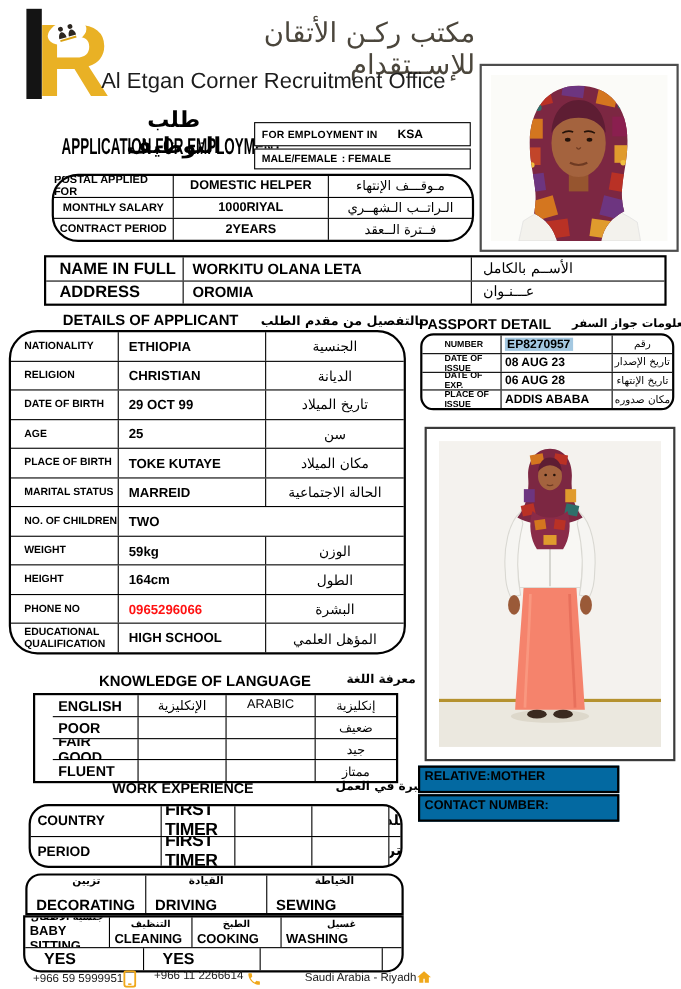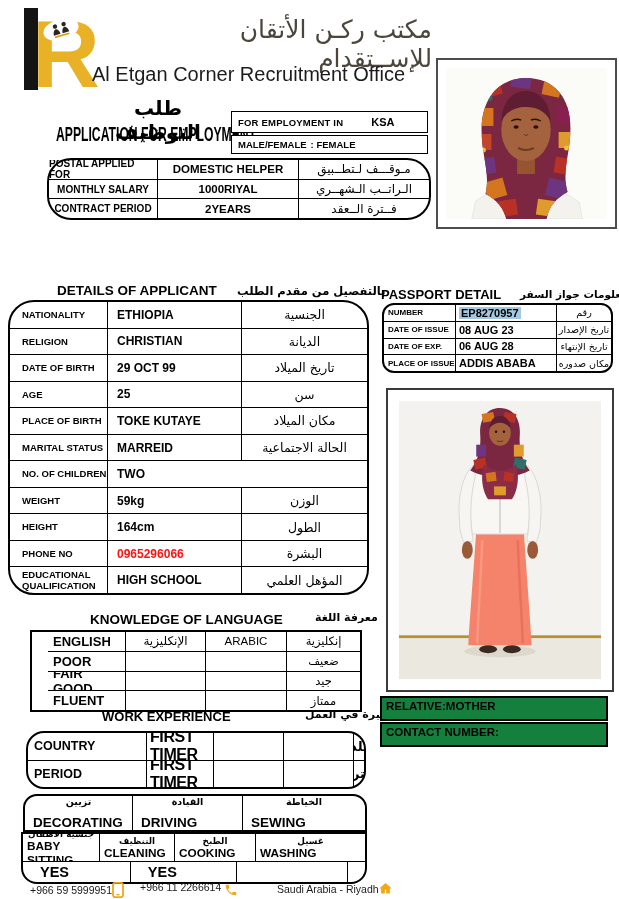--- a/index.html
+++ b/index.html
@@ -29,21 +29,21 @@
                 font-size:20px;font-weight:bold;direction:rtl;}
   .app-title-en{position:absolute;left:56px;top:122px;font-size:21px;font-weight:bold;
                 white-space:nowrap;transform:scaleX(0.58);transform-origin:left center;
                 letter-spacing:0px;}
 
   .empbox{position:absolute;left:231px;width:197px;border:1.6px solid #000;box-sizing:border-box;
           display:flex;align-items:center;padding-left:6px;background:#fff;}
   .empbox1{top:111px;height:22px;}
   .empbox2{top:135px;height:19px;}
   .emp-lbl{font-size:9.5px;font-weight:bold;letter-spacing:0.2px;}
-  .emp-val{font-size:11px;font-weight:bold;margin-left:28px;}
+  .emp-val{font-size:11px;font-weight:bold;margin-left:18px;}
   .gen-lbl{font-size:9.5px;font-weight:bold;}
   .gen-val{font-size:9.5px;font-weight:bold;margin-left:4px;}
 
   
   .tbl{position:absolute;border:2px solid #000;display:flex;flex-direction:column;
        box-sizing:border-box;background:#fff;}
   .tbl .r{flex:1;display:flex;min-height:0;}
   .tbl .r + .r{border-top:1.6px solid #000;}
   .tbl .c{display:flex;align-items:center;box-sizing:border-box;min-width:0;overflow:hidden;}
   .tbl .c + .c{border-left:1.6px solid #000;}
@@ -65,21 +65,21 @@
 
   
   .details{left:8px;top:300px;width:361px;height:295px;border-radius:26px;}
   .details .c1{width:97px;padding-left:12px;font-size:9.5px;font-weight:bold;line-height:1.2;}
   .details .c2{width:134px;padding-left:9px;font-size:12px;font-weight:bold;}
   .details .c3{flex:1;justify-content:center;font-size:12.5px;}
   .red{color:var(--phone-red,#ff1212);font-size:13px;}
 
   
   .passport{left:382px;top:303px;width:231px;height:70px;border-radius:12px;}
-  .passport .c1{width:71px;padding-left:4px;font-size:8px;font-weight:bold;}
+  .passport .c1{width:71px;padding-left:20px;font-size:8px;font-weight:bold;}
   .passport .c2{width:101px;padding-left:3px;font-size:11px;font-weight:bold;}
   .passport .c3{flex:1;justify-content:center;font-size:9.5px;}
   .hl{background:var(--hl-blue,#a4c8e1);padding:0 2px;}
 
   
   .langtbl{left:30px;top:630px;width:332px;height:82px;border-width:2.5px;padding-left:16px;}
   .langtbl .c1{width:77px;padding-left:5px;font-size:13px;font-weight:bold;}
   .langtbl .c2{width:80px;justify-content:center;font-size:12px;}
   .langtbl .c3{width:81px;justify-content:center;font-size:11.5px;}
   .langtbl .c4{flex:1;justify-content:center;font-size:11.5px;}
@@ -107,22 +107,22 @@
   .skbot .hc{flex-direction:column;align-items:stretch;justify-content:center;}
   .skbot .c1{width:76px;}
   .skbot .c2{width:75px;}
   .skbot .c3{width:81px;}
   .skbot .c4{flex:1;}
   .skbot .sk-ar{font-size:8.8px;}
   .skbot .sk-en{font-size:11.8px;padding-left:4px;}
   .yes{padding-left:17px;font-size:14.5px;font-weight:bold;}
 
   
-  .rbox{position:absolute;left:380px;width:228px;height:25px;border:2px solid #000;
-        box-sizing:border-box;font-weight:bold;font-size:11.5px;padding:2px 0 0 4px;background:#15803d;}
+  .rbox{position:absolute;left:380px;width:183px;height:25px;border:2px solid #000;
+        box-sizing:border-box;font-weight:bold;font-size:11.5px;padding:2px 0 0 4px;background:#0369a1;}
 
   .signature{position:absolute;left:424px;top:803px;width:186px;text-align:center;}
   .sig-en{font-size:13.5px;font-weight:bold;}
   .sig-ar{font-size:11px;font-weight:bold;}
 
   
   .ft{position:absolute;font-size:10.5px;color:#1a1a1a;white-space:nowrap;}
   .ft-icon{position:absolute;}
   .ft-icon svg{display:block;}
 </style>
@@ -200,34 +200,46 @@
   </div>
   <div class="empbox empbox2">
     <span class="gen-lbl">MALE/FEMALE</span>
     <span class="gen-val">: FEMALE</span>
   </div>
 
   <div class="tbl summary">
     <div class="r">
       <div class="c c1">POSTAL APPLIED FOR</div>
       <div class="c c2">DOMESTIC  HELPER</div>
-      <div class="c c3 ar">مـوقـــف  لـتطــبيق</div>
+      <div class="c c3 ar">مـوقـــف  الإنتهاء</div>
     </div>
     <div class="r">
       <div class="c c1">MONTHLY SALARY</div>
       <div class="c c2">1000RIYAL</div>
       <div class="c c3 ar">الـراتــب الـشهــري</div>
     </div>
     <div class="r">
       <div class="c c1">CONTRACT PERIOD</div>
       <div class="c c2">2YEARS</div>
       <div class="c c3 ar">فــترة الــعقد</div>
     </div>
   </div>
 
+  <div class="tbl nametbl">
+    <div class="r">
+      <div class="c c1">NAME IN FULL</div>
+      <div class="c c2">WORKITU OLANA LETA</div>
+      <div class="c c3 ar">الأســم بالكامل</div>
+    </div>
+    <div class="r">
+      <div class="c c1">ADDRESS</div>
+      <div class="c c2">OROMIA</div>
+      <div class="c c3 ar">عـــنـوان</div>
+    </div>
+  </div>
 
   <div class="sec-h" style="left:57px;top:283px;font-size:13.5px;">DETAILS OF APPLICANT</div>
   <div class="sec-h ar" style="left:237px;top:284px;font-size:11.5px;">بالتفصيل من مقدم الطلب</div>
   <div class="sec-h" style="left:381px;top:287px;font-size:13px;">PASSPORT DETAIL</div>
   <div class="sec-h ar" style="left:520px;top:288px;font-size:10.5px;">معلومات جواز السفر</div>
 
   <div class="tbl details">
     <div class="r">
       <div class="c c1">NATIONALITY</div>
       <div class="c c2">ETHIOPIA</div>

